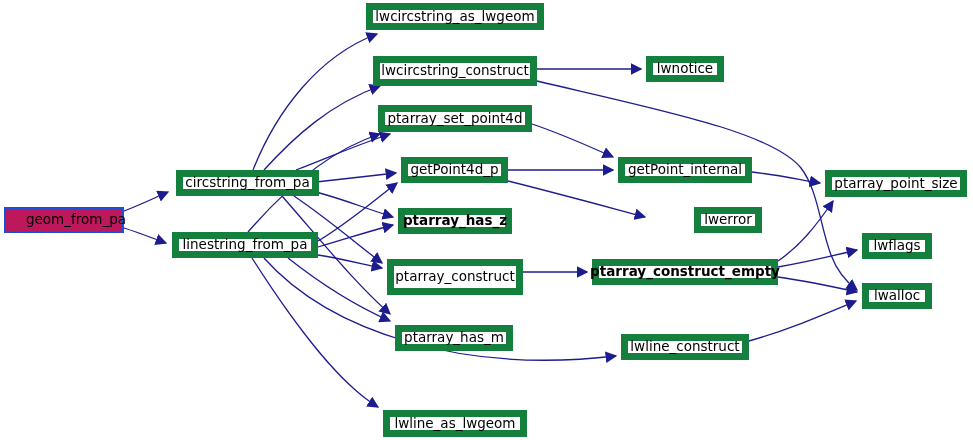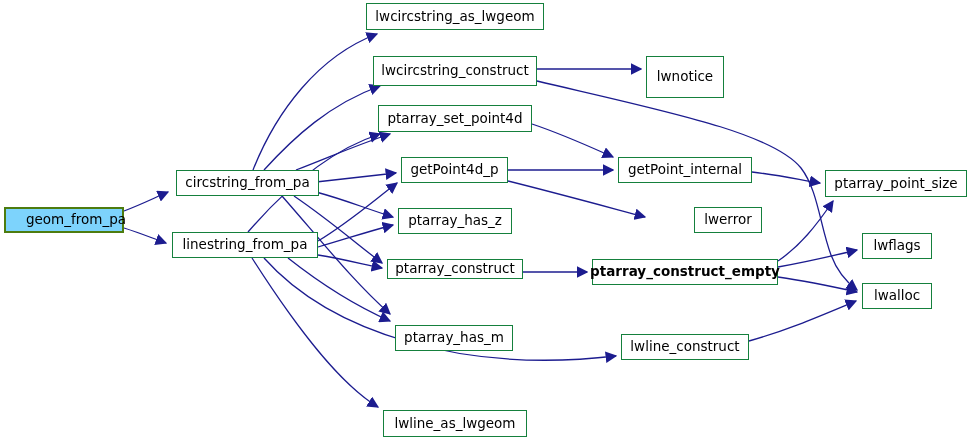--- a/index.html
+++ b/index.html
@@ -18,51 +18,51 @@
   #edges {
     position: absolute;
     left: 0;
     top: 0;
     z-index: 1;
   }
   .node {
     position: absolute;
     box-sizing: border-box;
     background: #ffffff;
-    border: 1px solid #15803d;
+    border: 7px solid #15803d;
     color: #000000;
     font-size: 13.5px;
     line-height: 1;
     display: flex;
     align-items: center;
     justify-content: center;
     white-space: nowrap;
     z-index: 2;
     cursor: pointer;
   }
   .node.highlight {
-    background: #7dd3fc;
-    border: 2px solid #4d7c0f;
+    background: #be185d;
+    border: 2px solid #1d4ed8;
     cursor: default;
     padding-left: 24px;
   }
   
   #n-geom_from_pa            { left: 4px;   top: 207px; width: 120px; height: 26px; }
   #n-circstring_from_pa      { left: 176px; top: 170px; width: 143px; height: 26px; }
   #n-linestring_from_pa      { left: 172px; top: 232px; width: 146px; height: 26px; }
   #n-lwcircstring_as_lwgeom  { left: 366px; top: 3px;   width: 178px; height: 27px; }
   #n-lwcircstring_construct  { left: 373px; top: 56px;  width: 164px; height: 30px; }
-  #n-lwnotice                { left: 646px; top: 56px;  width: 78px;  height: 42px; }
+  #n-lwnotice                { left: 646px; top: 56px;  width: 78px;  height: 26px; }
   #n-ptarray_set_point4d     { left: 378px; top: 105px; width: 154px; height: 27px; }
   #n-getPoint4d_p            { left: 401px; top: 157px; width: 107px; height: 26px; }
   #n-getPoint_internal       { left: 618px; top: 157px; width: 134px; height: 26px; }
   #n-ptarray_point_size      { left: 825px; top: 170px; width: 142px; height: 27px; }
-  #n-ptarray_has_z           { left: 398px; top: 208px; width: 114px; height: 26px; }
+  #n-ptarray_has_z           { left: 398px; top: 208px; width: 114px; height: 26px; font-weight: bold; }
   #n-lwerror                 { left: 650px; top: 207px; width: 68px;  height: 26px; margin-left: 44px; }
-  #n-ptarray_construct       { left: 387px; top: 259px; width: 136px; height: 20px; }
+  #n-ptarray_construct       { left: 387px; top: 259px; width: 136px; height: 36px; }
   #n-ptarray_construct_empty { left: 592px; top: 259px; width: 186px; height: 26px; font-weight: bold; }
   #n-lwflags                 { left: 862px; top: 233px; width: 70px;  height: 26px; }
   #n-lwalloc                 { left: 862px; top: 283px; width: 70px;  height: 26px; }
   #n-ptarray_has_m           { left: 395px; top: 310px; width: 118px; height: 26px; margin-top: 15px; }
   #n-lwline_construct        { left: 621px; top: 334px; width: 128px; height: 26px; }
   #n-lwline_as_lwgeom        { left: 383px; top: 410px; width: 144px; height: 27px; }
 </style>
 </head>
 <body>
 

